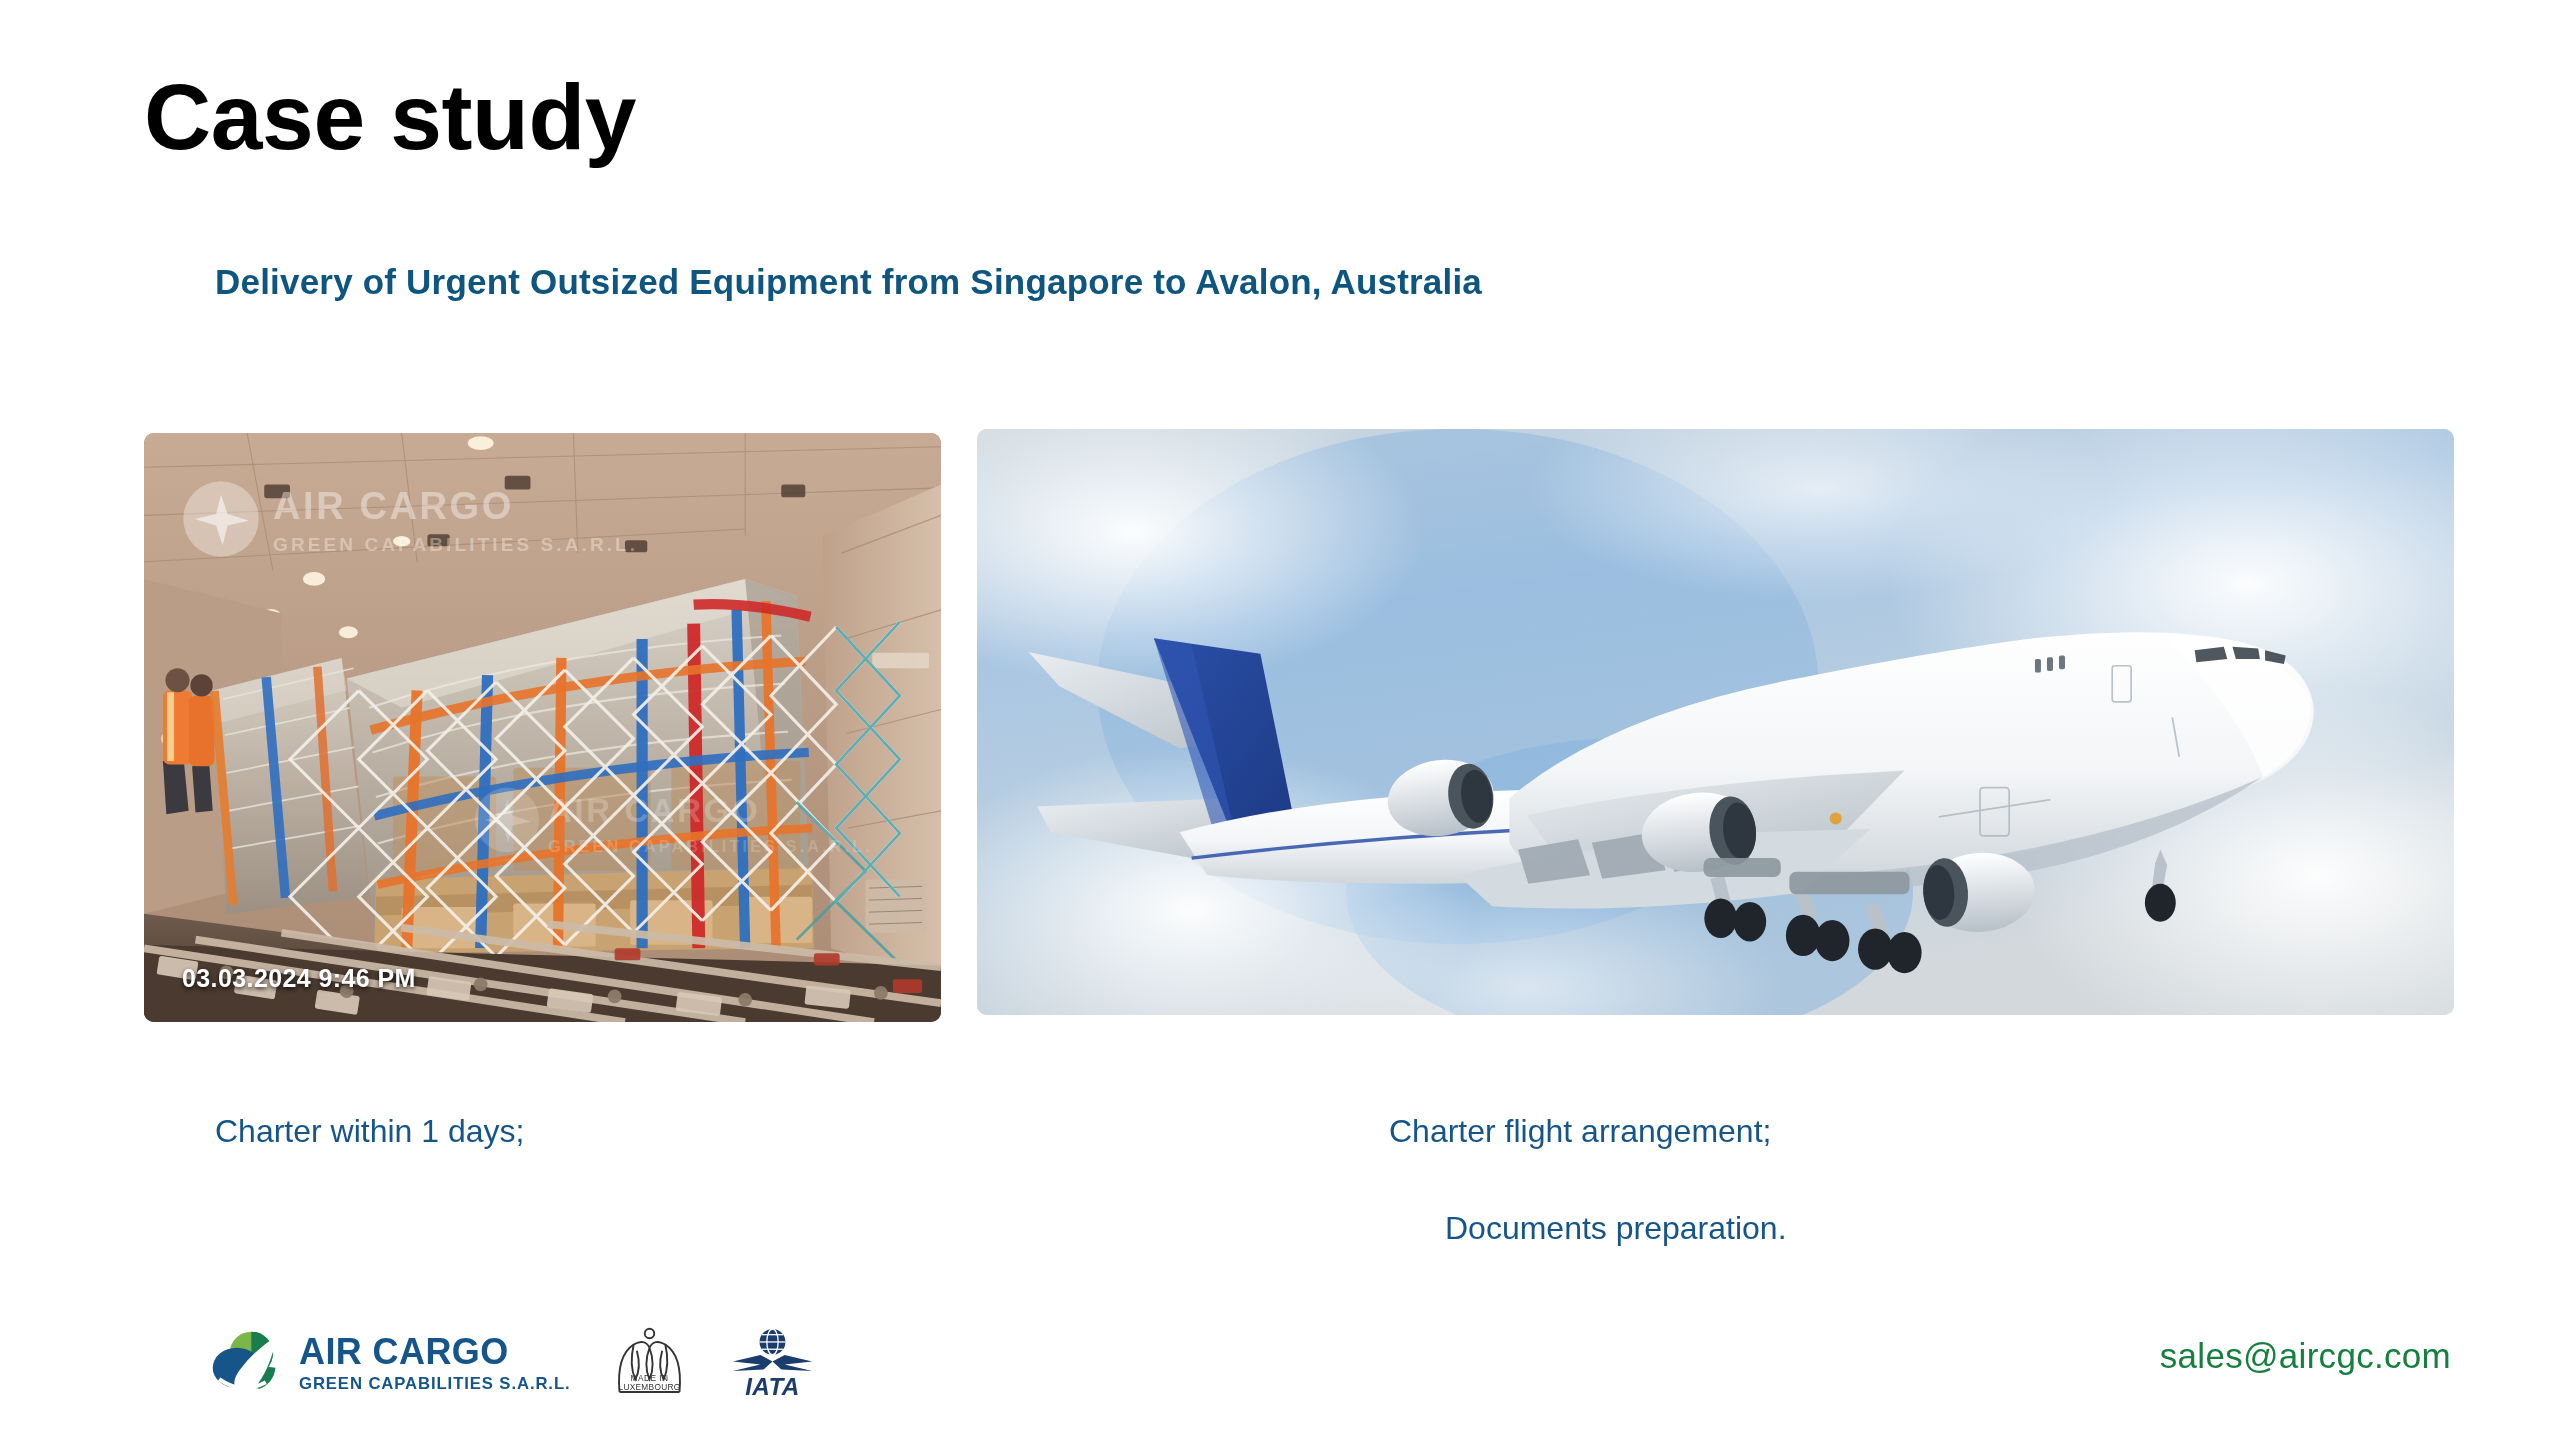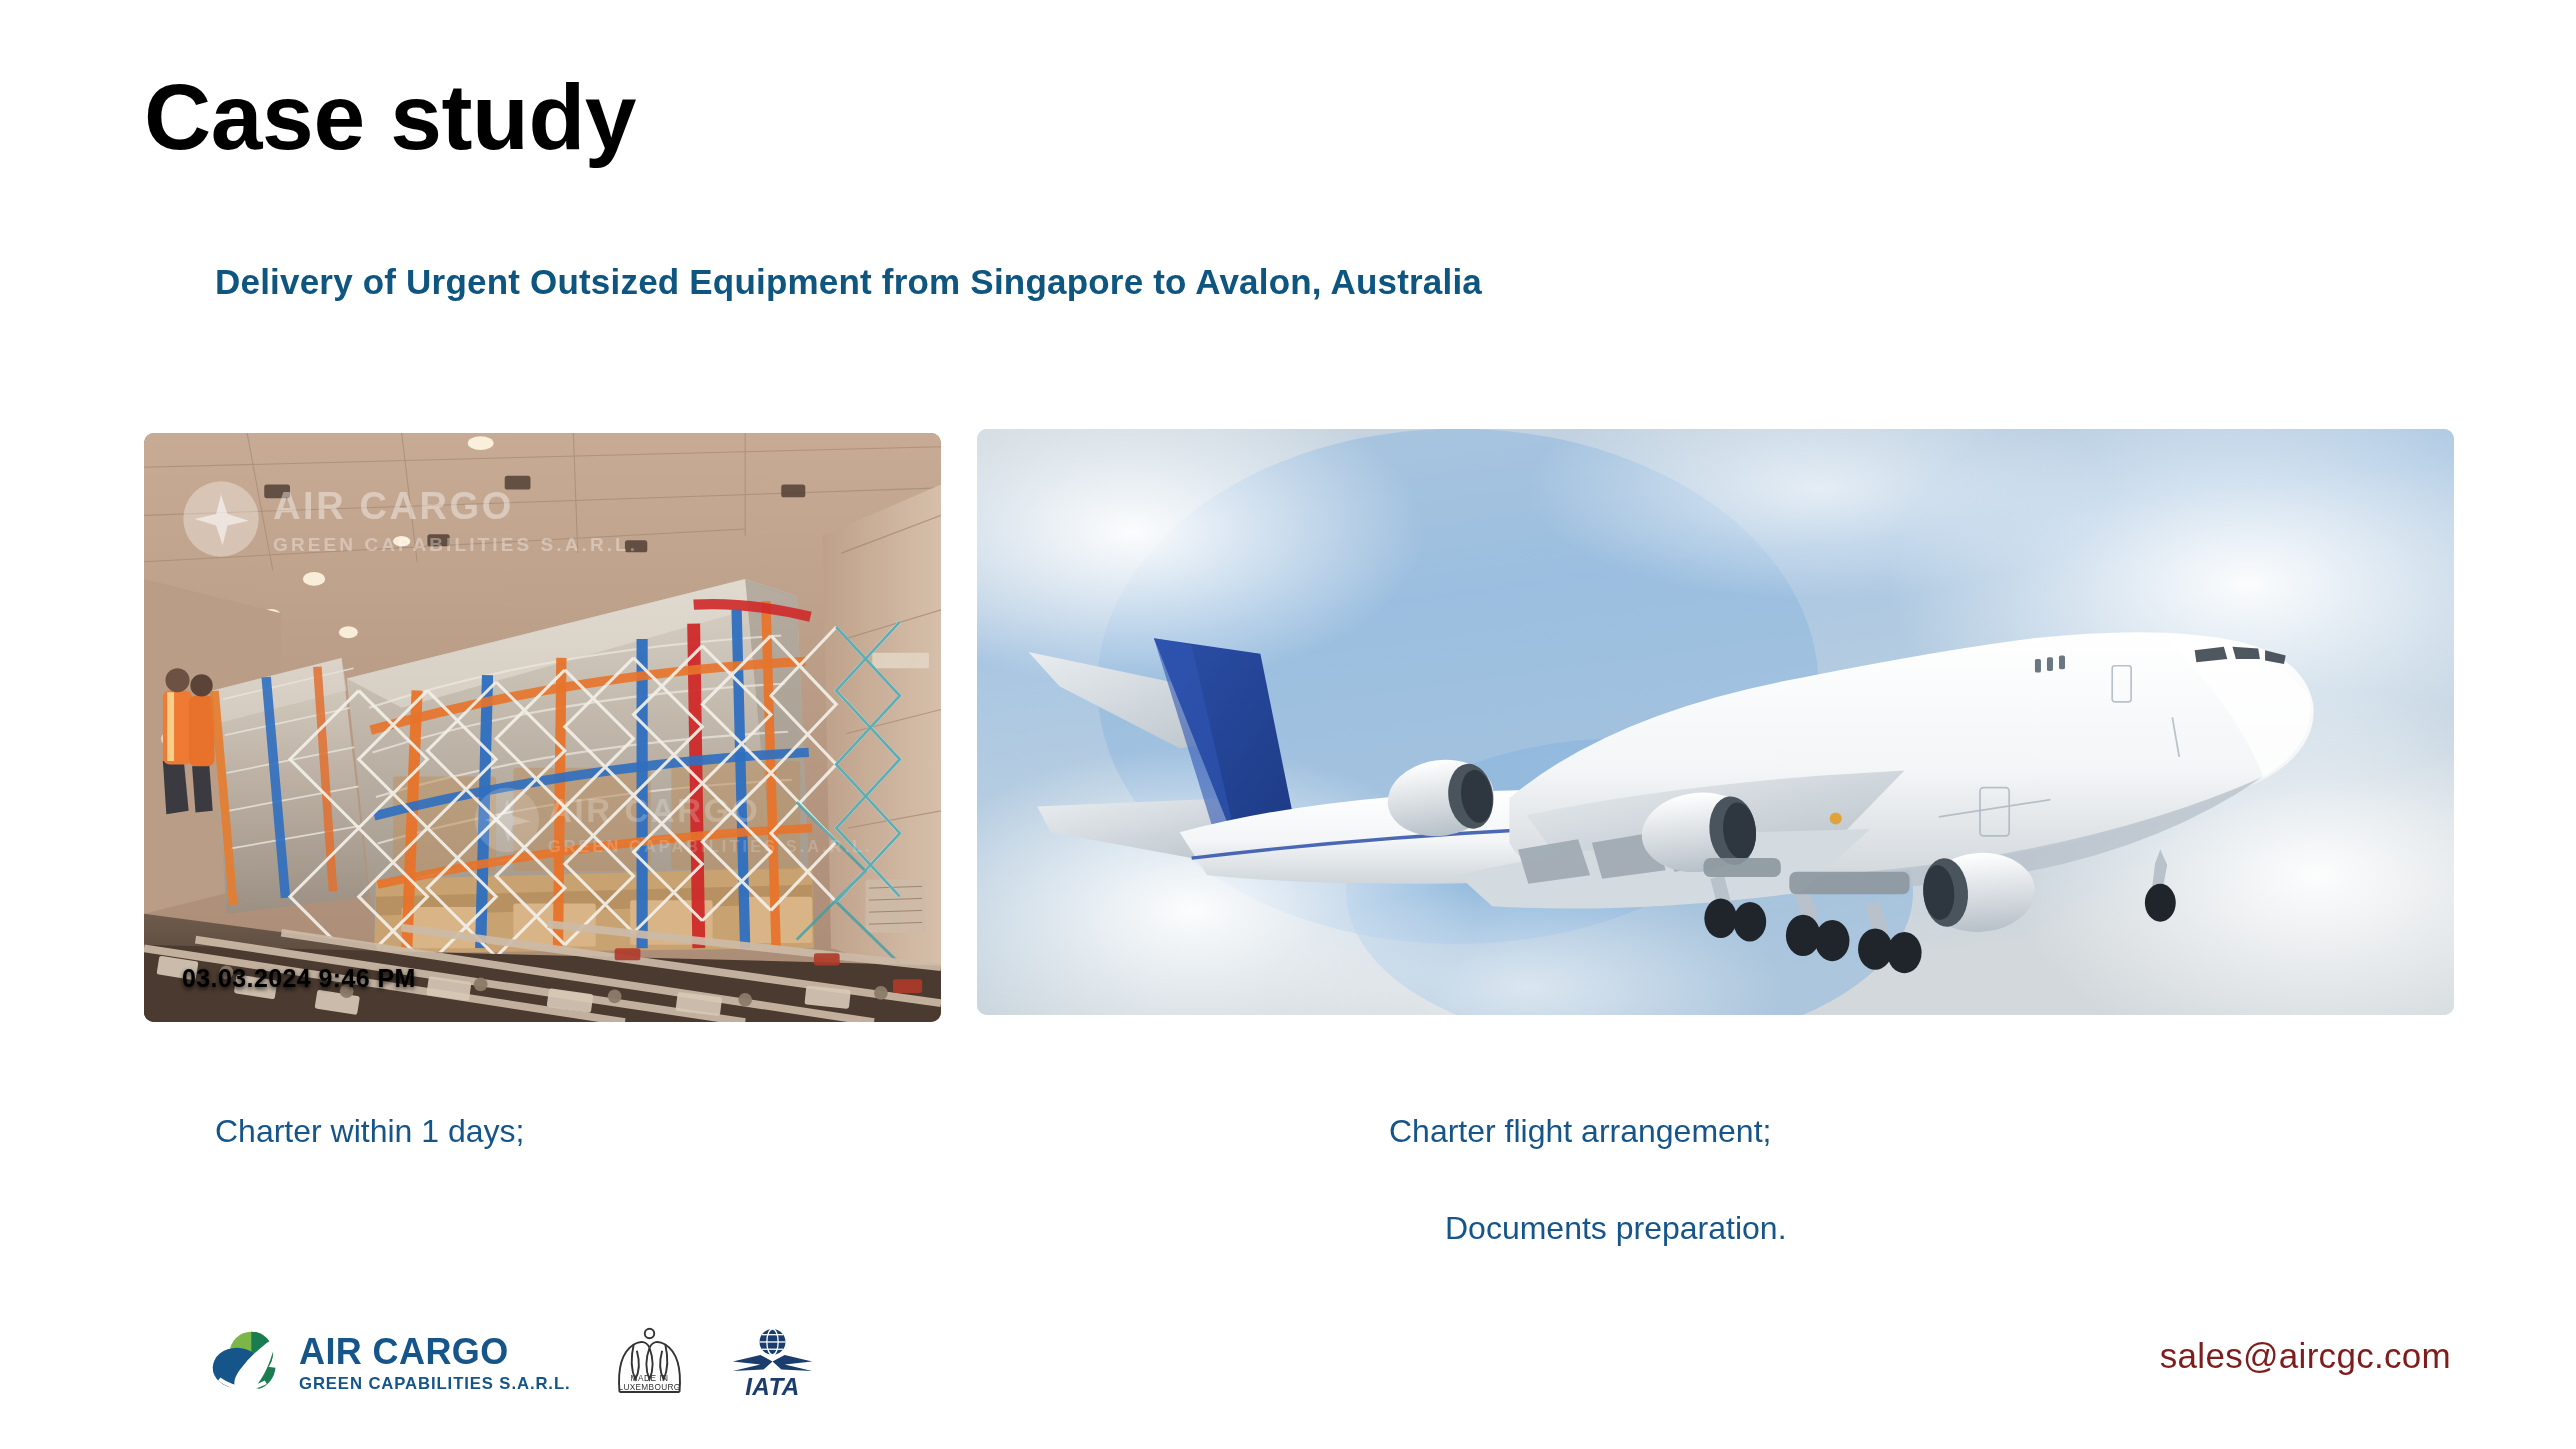--- a/index.html
+++ b/index.html
@@ -92,21 +92,21 @@
   .wm2 { opacity: 0.55; }
   .wm2 .wm-main { left: 404px; top: 359px; font-size: 33px; }
   .wm2 .wm-sub  { left: 404px; top: 404px; font-size: 16.3px; }
   .wm2 .wm-mark { left: 328px; top: 352px; width: 70px; height: 70px; }
   .wm3 { opacity: 0.5; }
 
   #photo-timestamp {
     position: absolute;
     left: 38px;
     bottom: 29px;
-    color: #000000;
+    color: #ffffff;
     font-size: 25px;
     font-weight: 600;
     letter-spacing: 0.4px;
     text-shadow: 0 1.7px 4.3px rgba(0,0,0,0.75);
     white-space: nowrap;
   }
 
   
   .bullet {
     position: absolute;
@@ -144,21 +144,21 @@
   }
   .made-in-lux { width: 79px; height: 79px; flex: 0 0 auto; }
   .iata-logo   { width: 89px; height: 76px; flex: 0 0 auto; }
 
   #footer-email {
     position: absolute;
     right: 125px;
     top: 1336px;
     font-size: 35px;
     font-weight: 400;
-    color: #7f1d1d;
+    color: #15803d;
     letter-spacing: 0.3px;
     white-space: nowrap;
   }
 </style>
 </head>
 <body>
 
 <div class="slide">
 
   <div id="subtitle">Delivery of Urgent Outsized Equipment from Singapore to Avalon, Australia</div>

